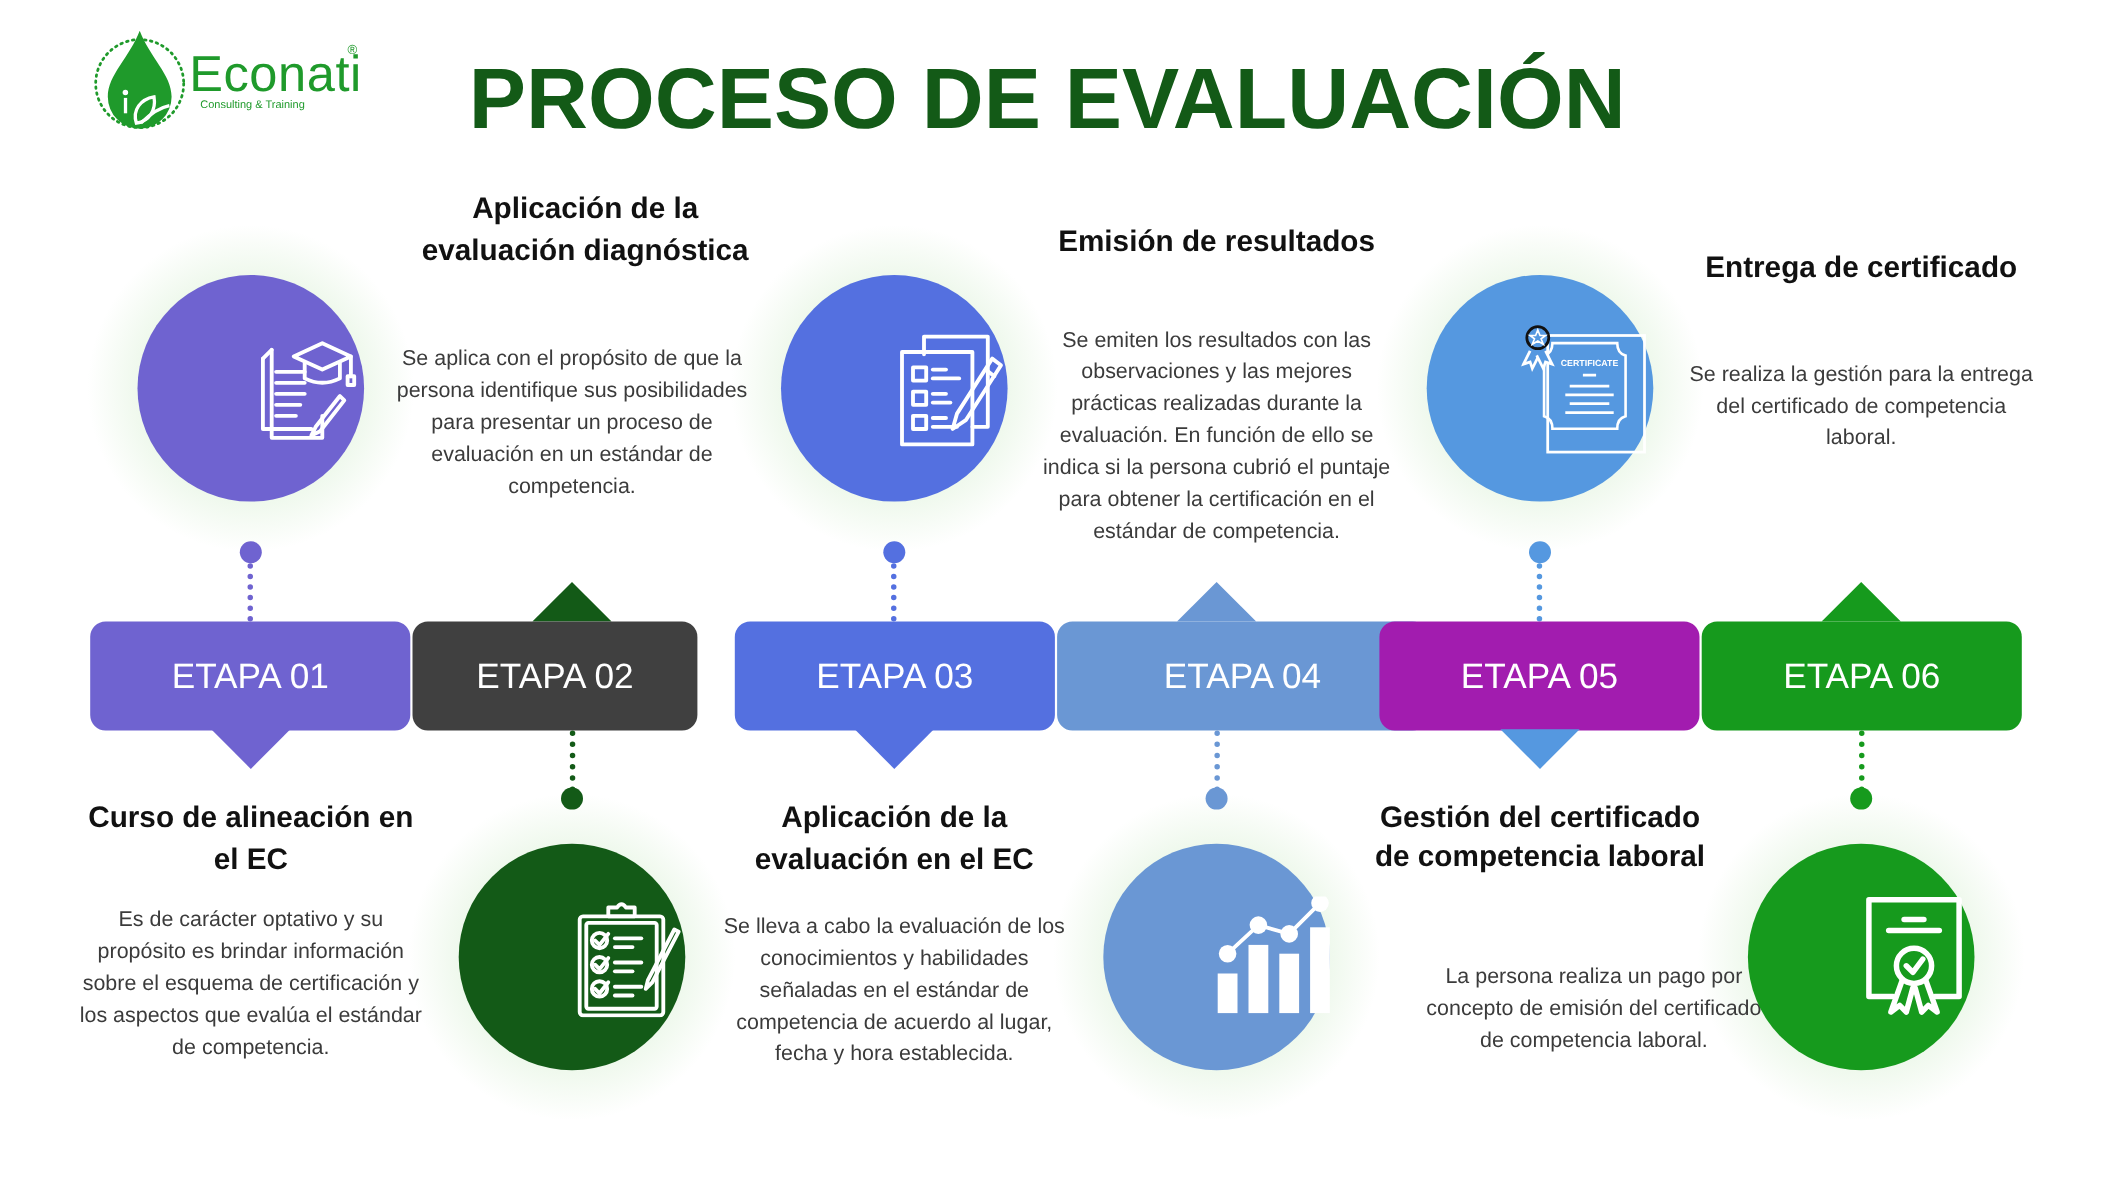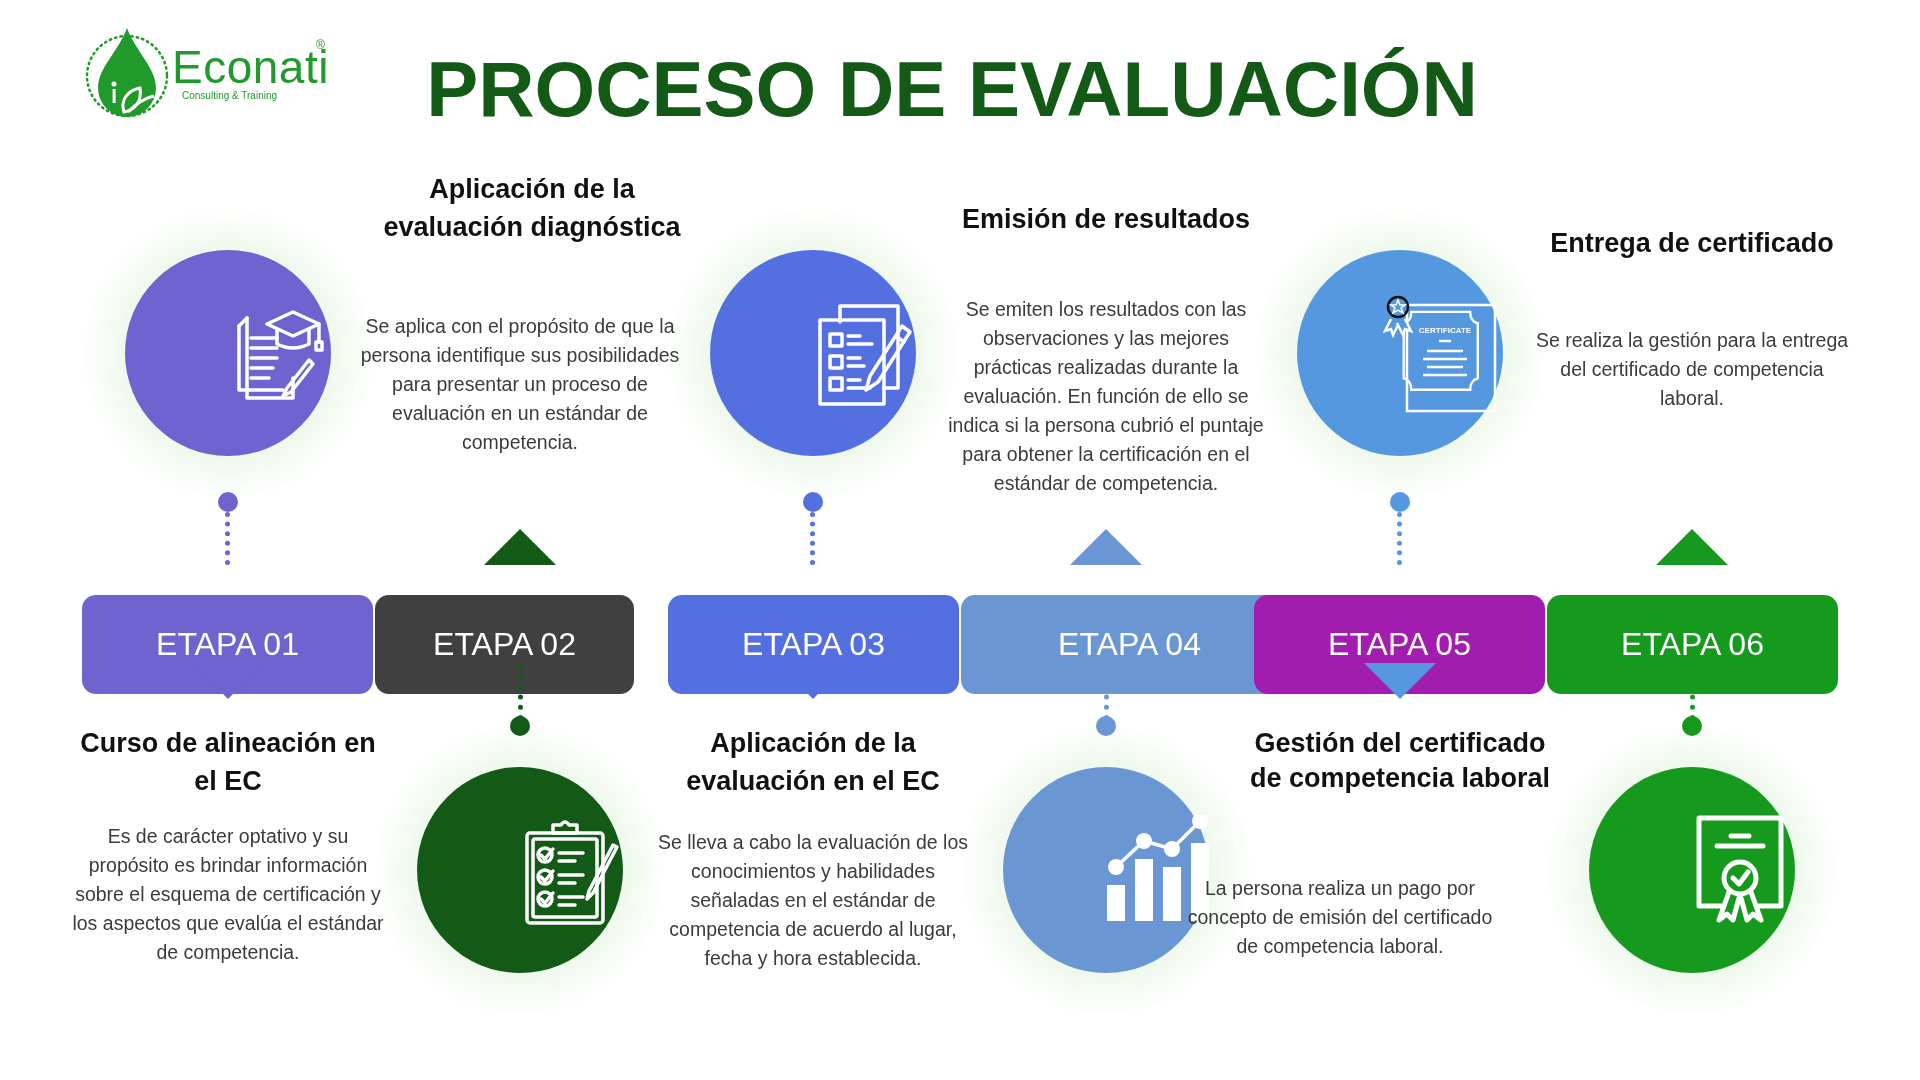--- a/index.html
+++ b/index.html
@@ -7,21 +7,21 @@
   .abs{position:absolute;}
   .logo{left:84px;top:24px;width:260px;height:100px;}
   .logo-name{position:absolute;left:88px;top:16px;font-size:46px;color:#1f9a2b;font-family:"Liberation Sans",sans-serif;letter-spacing:0.5px;}
   .logo-reg{position:absolute;left:232px;top:14px;font-size:12px;color:#1f9a2b;}
   .logo-sub{position:absolute;left:98px;top:66px;font-size:10px;color:#1f9a2b;}
   .title{left:0;top:44px;width:1920px;text-align:center;font-size:78px;font-weight:bold;color:#135a17;letter-spacing:0px;transform:translateX(-8px);}
   .stage-title{position:absolute;width:320px;text-align:center;font-weight:bold;font-size:27px;line-height:38px;color:#111;}
   .stage-desc{position:absolute;width:320px;text-align:center;font-size:19.5px;line-height:29px;color:#3b3b3b;}
   .glow{position:absolute;width:300px;height:300px;border-radius:50%;background:radial-gradient(circle, rgba(150,210,140,0.45) 0%, rgba(180,225,170,0.25) 45%, rgba(255,255,255,0) 70%);}
   .circle{position:absolute;width:206px;height:206px;border-radius:50%;display:flex;align-items:center;justify-content:flex-end;}
-  .banner{position:absolute;top:565px;height:99px;border-radius:14px;display:flex;align-items:center;justify-content:center;color:#fff;font-size:32px;margin-top:30px;}
+  .banner{position:absolute;top:565px;height:99px;border-radius:14px;display:flex;align-items:center;justify-content:center;color:#fff;font-size:32px;}
   .notch{position:absolute;width:0;height:0;}
   .dot{position:absolute;width:20px;height:20px;border-radius:50%;}
   .dline{position:absolute;width:0;border-left:5px dotted;}
 </style>
 </head>
 <body>
 
 <div class="abs logo">
   <svg width="86" height="100" viewBox="0 0 86 100" style="position:absolute;left:0;top:0">
     <circle cx="43" cy="52" r="40" fill="none" stroke="#1f9a2b" stroke-width="2.5" stroke-dasharray="1.5 4" stroke-linecap="round"></circle>
@@ -166,21 +166,21 @@
     <path d="M15 7 L17 12 L22 12 L18 15 L20 20 L15 17 L10 20 L12 15 L8 12 L13 12 Z" stroke="#fff" stroke-width="1.5"></path>
   </svg>
 </div>
 <div class="dot" style="left:1390px;top:492px;background:#5598e0"></div>
 <div class="dline" style="left:1397px;top:512px;height:53px;border-color:#5598e0"></div>
 <div class="banner" style="left:1254px;width:291px;background:#a21caf">
   <span>ETAPA 05</span>
 </div>
 <div class="notch" style="left:1364px;top:663px;border-left:36px solid transparent;border-right:36px solid transparent;border-top:36px solid #5598e0"></div>
 <div class="stage-title" style="left:1240px;top:726px;line-height:35px">Gestión del certificado de competencia laboral</div>
-<div class="stage-desc" style="left:1180px;top:874px">La persona realiza un pago por concepto de emisión del certificado de competencia laboral.</div>
+<div class="stage-desc" style="left:1289px;top:874px">La persona realiza un pago por concepto de emisión del certificado de competencia laboral.</div>
 
 <div class="stage-title" style="left:1532px;top:224px">Entrega de certificado</div>
 <div class="stage-desc" style="left:1532px;top:326px">Se realiza la gestión para la entrega del certificado de competencia laboral.</div>
 <div class="notch" style="left:1656px;top:529px;border-left:36px solid transparent;border-right:36px solid transparent;border-bottom:36px solid #169a1d"></div>
 <div class="banner" style="left:1547px;width:291px;background:#169a1d">
   <span>ETAPA 06</span>
 </div>
 <div class="dline" style="left:1690px;top:664px;height:56px;border-color:#169a1d"></div>
 <div class="dot" style="left:1682px;top:716px;background:#169a1d"></div>
 <div class="circle" style="left:1589px;top:767px;background:#169a1d">

